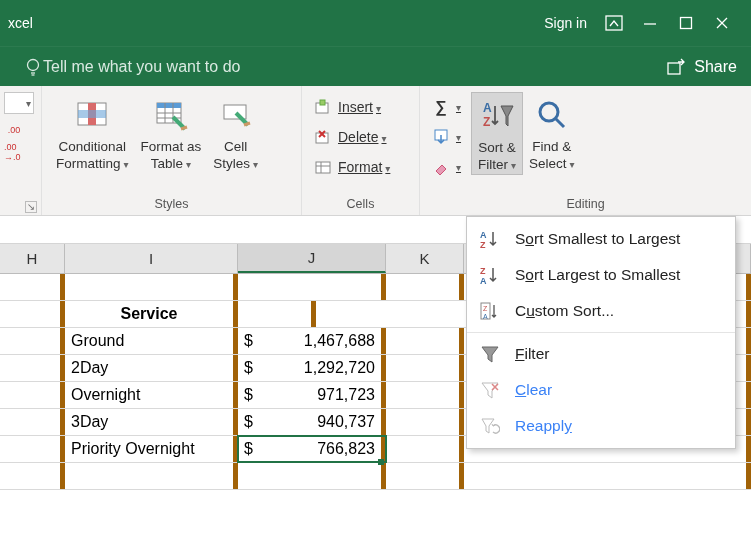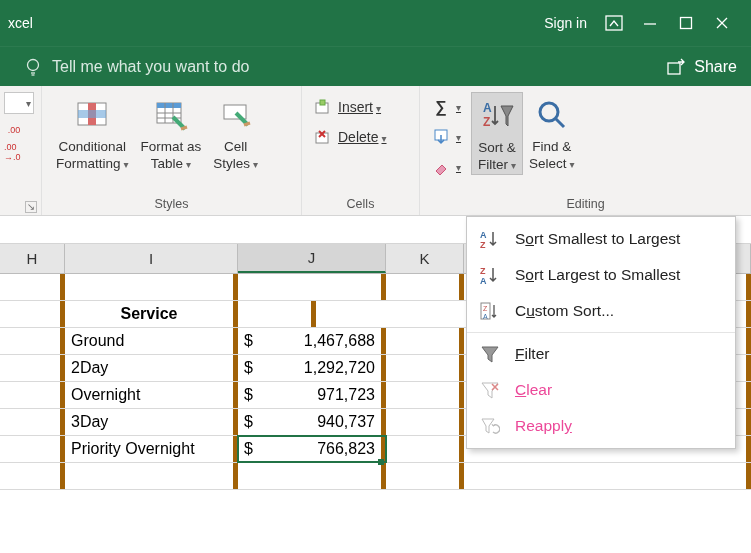--- a/index.html
+++ b/index.html
@@ -8,21 +8,21 @@
   
   .titlebar { height: 46px; background: #217346; color: #fff; display: flex; align-items: center; justify-content: space-between; padding: 0 0 0 8px; }
   .titlebar-left { font-size: 14px; }
   .titlebar-right { display: flex; align-items: center; gap: 18px; padding-right: 20px; }
   .signin { font-size: 14px; }
   .title-icon { width: 18px; height: 18px; display: inline-flex; align-items: center; justify-content: center; }
   .title-ctrl { width: 18px; height: 18px; display:inline-flex; align-items:center; justify-content:center; }
 
   
   .tellme-bar { height: 40px; background: #217346; color: #d9e9e1; display: flex; align-items: center; justify-content: space-between; padding: 0 14px 0 24px; border-top: 1px solid rgba(255,255,255,0.05); }
-  .tellme-left { display:flex; align-items:center; gap:10px; font-size:16px; }
+  .tellme-left { display:flex; align-items:center; gap:1px; font-size:16px; }
   .share { display:flex; align-items:center; gap:8px; font-size:16px; color:#fff; }
 
   
   .ribbon { height: 130px; background: #f3f2f1; border-bottom: 1px solid #d5d5d5; display:flex; position:relative; }
   .rgroup { border-right: 1px solid #e1e1e1; height: 100%; display:flex; flex-direction:column; }
   .rgroup-body { flex:1; display:flex; align-items:flex-start; padding:6px 8px 0 8px; }
   .rgroup-label { text-align:center; font-size:12.5px; color:#555; height:20px; line-height:18px; position:relative; }
   .rgroup-label .dlg { position:absolute; right:4px; bottom:2px; font-size:10px; color:#777; border:1px solid #bbb; width:12px; height:12px; line-height:10px; text-align:center; }
 
   .bigbtn { display:flex; flex-direction:column; align-items:center; justify-content:flex-start; width: auto; padding: 4px 6px 0 6px; font-size:13.5px; color:#333; }
@@ -66,21 +66,21 @@
   .c-K { width:78px; }
   .c-rest { flex:1; }
   .hdr { font-weight:700; justify-content:center; }
   .rev { display:flex; width:100%; justify-content:space-between; }
   .selcell { outline:2px solid #217346; outline-offset:-1px; position:relative; }
   .selcell::after { content:""; position:absolute; right:-3px; bottom:-3px; width:6px; height:6px; background:#217346; }
 
   
   .menu { position:absolute; left:466px; top:0px; width:270px; background:#fff; border:1px solid #c7c7c7; box-shadow:3px 3px 6px rgba(0,0,0,.2); z-index:50; padding:4px 0; }
   .mitem { height:36px; display:flex; align-items:center; gap:14px; padding:0 12px; font-size:15.5px; color:#222; }
-  .mitem.disabled { color:#ec4899; }
+  .mitem.disabled { color:#3b82f6; }
   .mitem .mi-icon { width:22px; height:22px; display:flex; align-items:center; justify-content:center; color:#3b6ea5; }
   .mitem.disabled .mi-icon { color:#bdbdbd; }
   .mitem u { text-decoration: underline; }
   .msep { height:1px; background:#e4e4e4; margin:3px 0; }
 
   svg { display:block; }
 </style>
 </head>
 <body>
 
@@ -206,20 +206,30 @@
         <div class="smallbtn">
           <span class="si">
               <svg width="16" height="16">
                 <rect x="1" y="4" width="12" height="10" fill="#fff" stroke="#888"></rect>
                 <line x1="4" y1="2" x2="10" y2="8" stroke="#c33" stroke-width="2"></line>
                 <line x1="10" y1="2" x2="4" y2="8" stroke="#c33" stroke-width="2"></line>
               </svg>
             </span>
           <span class="caret-d">Delete</span>
         </div>
+        <div class="smallbtn">
+          <span class="si">
+              <svg width="16" height="16">
+                <rect x="1" y="3" width="14" height="11" fill="#fff" stroke="#888"></rect>
+                <line x1="1" y1="7" x2="15" y2="7" stroke="#888"></line>
+                <line x1="6" y1="3" x2="6" y2="14" stroke="#888"></line>
+              </svg>
+            </span>
+          <span class="caret-d">Format</span>
+        </div>
       </div>
     </div>
     <div class="rgroup-label">Cells</div>
   </div>
 
   <div class="rgroup" style="flex:1;border-right:none;">
     <div class="rgroup-body">
       <div class="stack" style="margin-right:6px;">
         <div class="smallbtn">
             <span class="si" style="font-size:16px;font-weight:bold;">∑</span>

